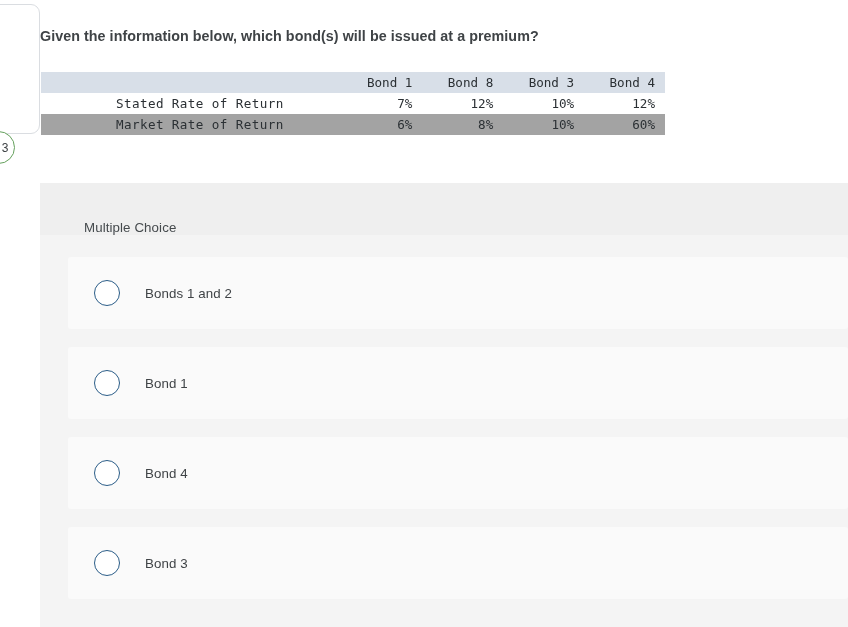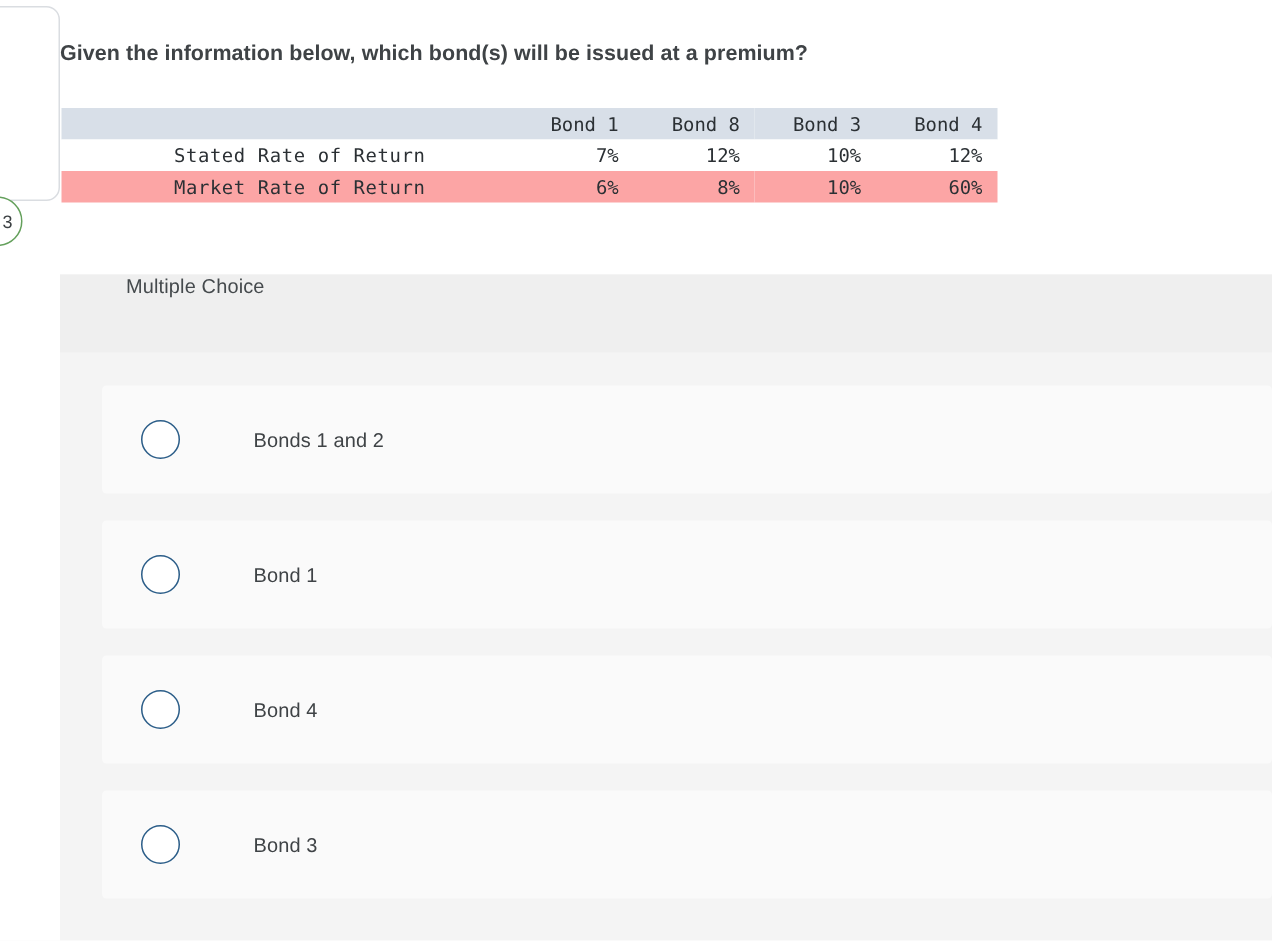--- a/index.html
+++ b/index.html
@@ -85,21 +85,21 @@
   }
   .exhibit-table thead tr { background: #d8dfe8; }
   .exhibit-table thead th {
     text-align: right;
     padding-right: 10px;
     height: 21px;
     color: #2b3034;
   }
   .exhibit-table thead th.blank-head { width: 290px; }
   .exhibit-table tbody tr.row-a { background: #ffffff; }
-  .exhibit-table tbody tr.row-b { background: #fca5a5; }
+  .exhibit-table tbody tr.row-b { background: #a3a3a3; }
   .exhibit-table tbody td.rowlabel {
     text-align: center;
     padding-left: 17px;
     letter-spacing: 0.4px;
   }
   .exhibit-table tbody td.val {
     text-align: right;
     padding-right: 10px;
   }
   .exhibit-table .colw { width: 78px; }
@@ -110,21 +110,21 @@
     left: 40px;
     top: 183px;
     width: 808px;
     height: 444px;
     background: #f4f4f4;
   }
   .panel-header {
     height: 52px;
     background: #efefef;
     display: flex;
-    align-items: flex-start;
+    align-items: flex-end;
     padding-left: 44px;
   }
   .panel-header-label {
     font-size: 13.3px;
     color: #454a4d;
     letter-spacing: 0.1px;
   }
 
   .options-list {
     padding: 22px 0 0 0;
@@ -141,21 +141,21 @@
   .radio-mark {
     width: 26px;
     height: 26px;
     border: 1.6px solid #2b5d88;
     border-radius: 50%;
     background: #ffffff;
     margin-left: 26px;
     flex: 0 0 auto;
   }
   .option-label {
-    margin-left: 49px;
+    margin-left: 25px;
     font-size: 13.3px;
     color: #3f4346;
     letter-spacing: 0.1px;
   }
 </style>
 </head>
 <body>
 
 <div id="root">
 

